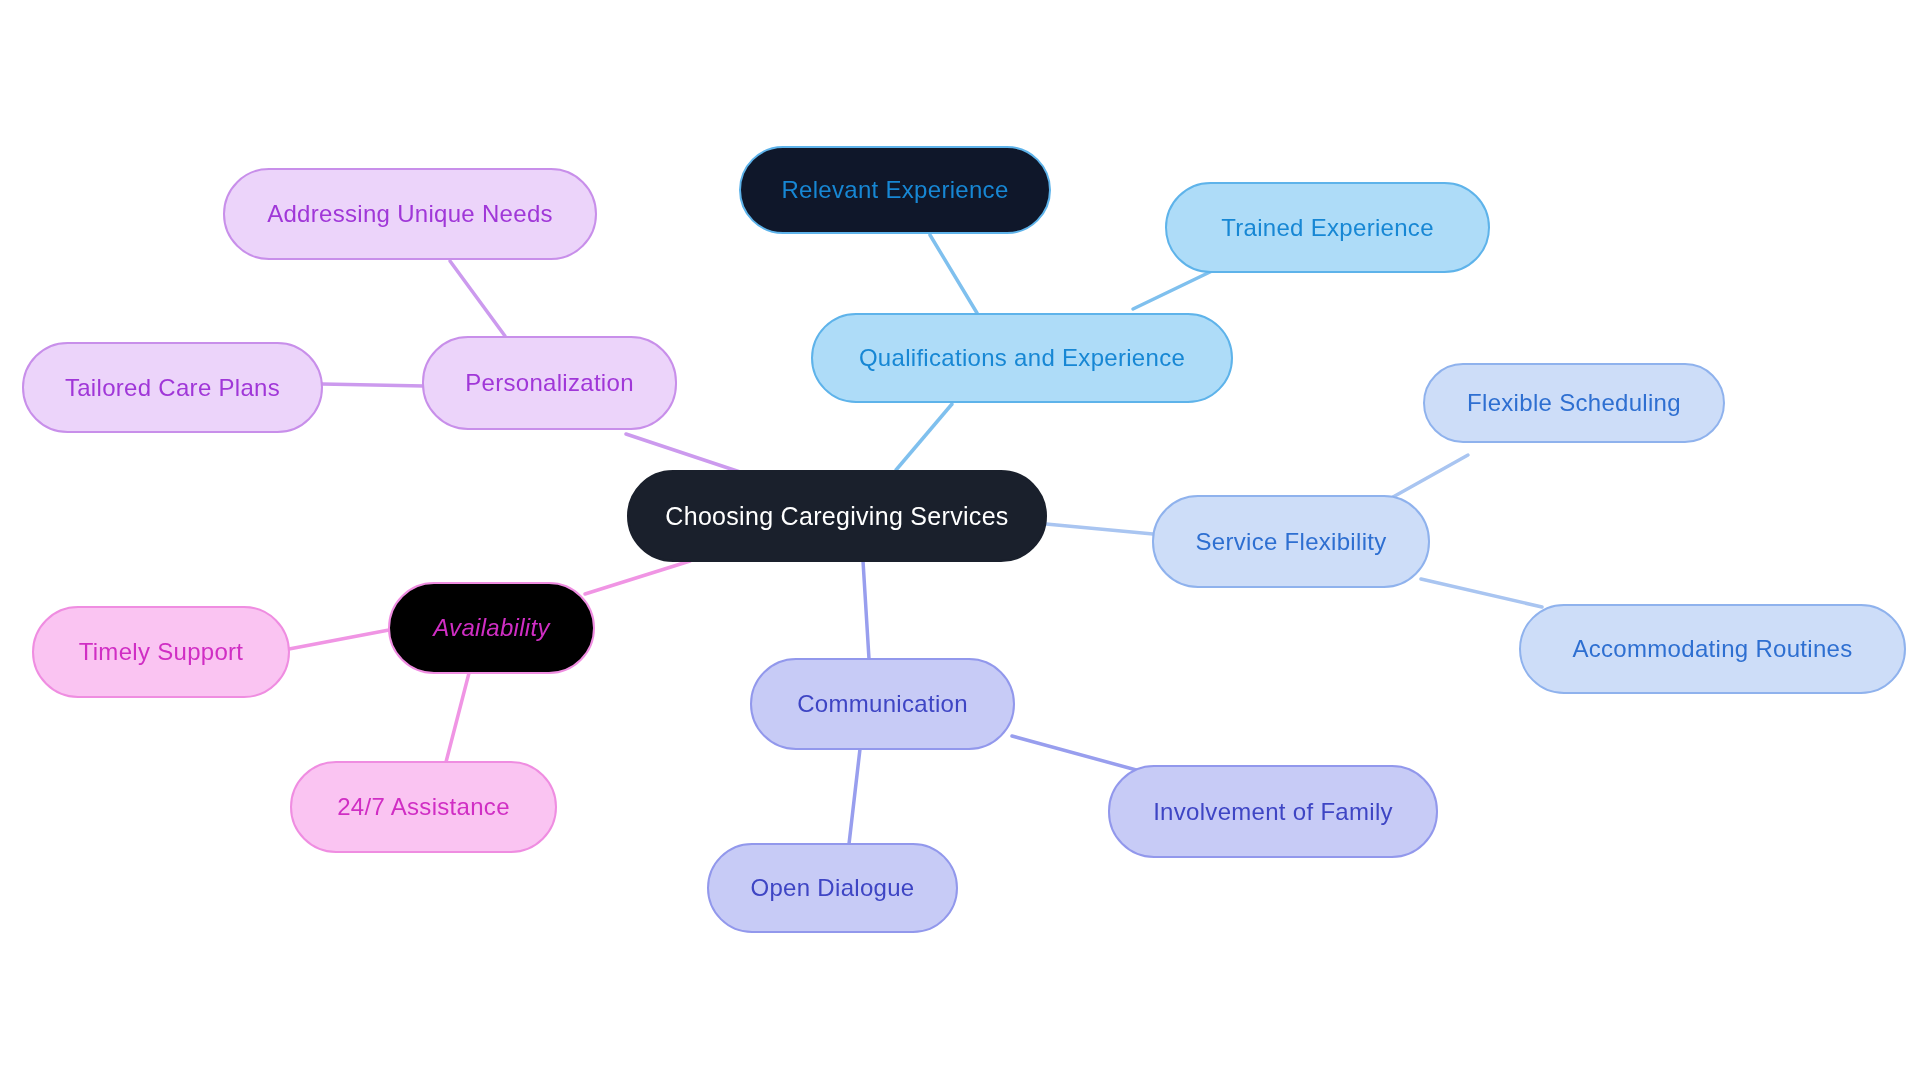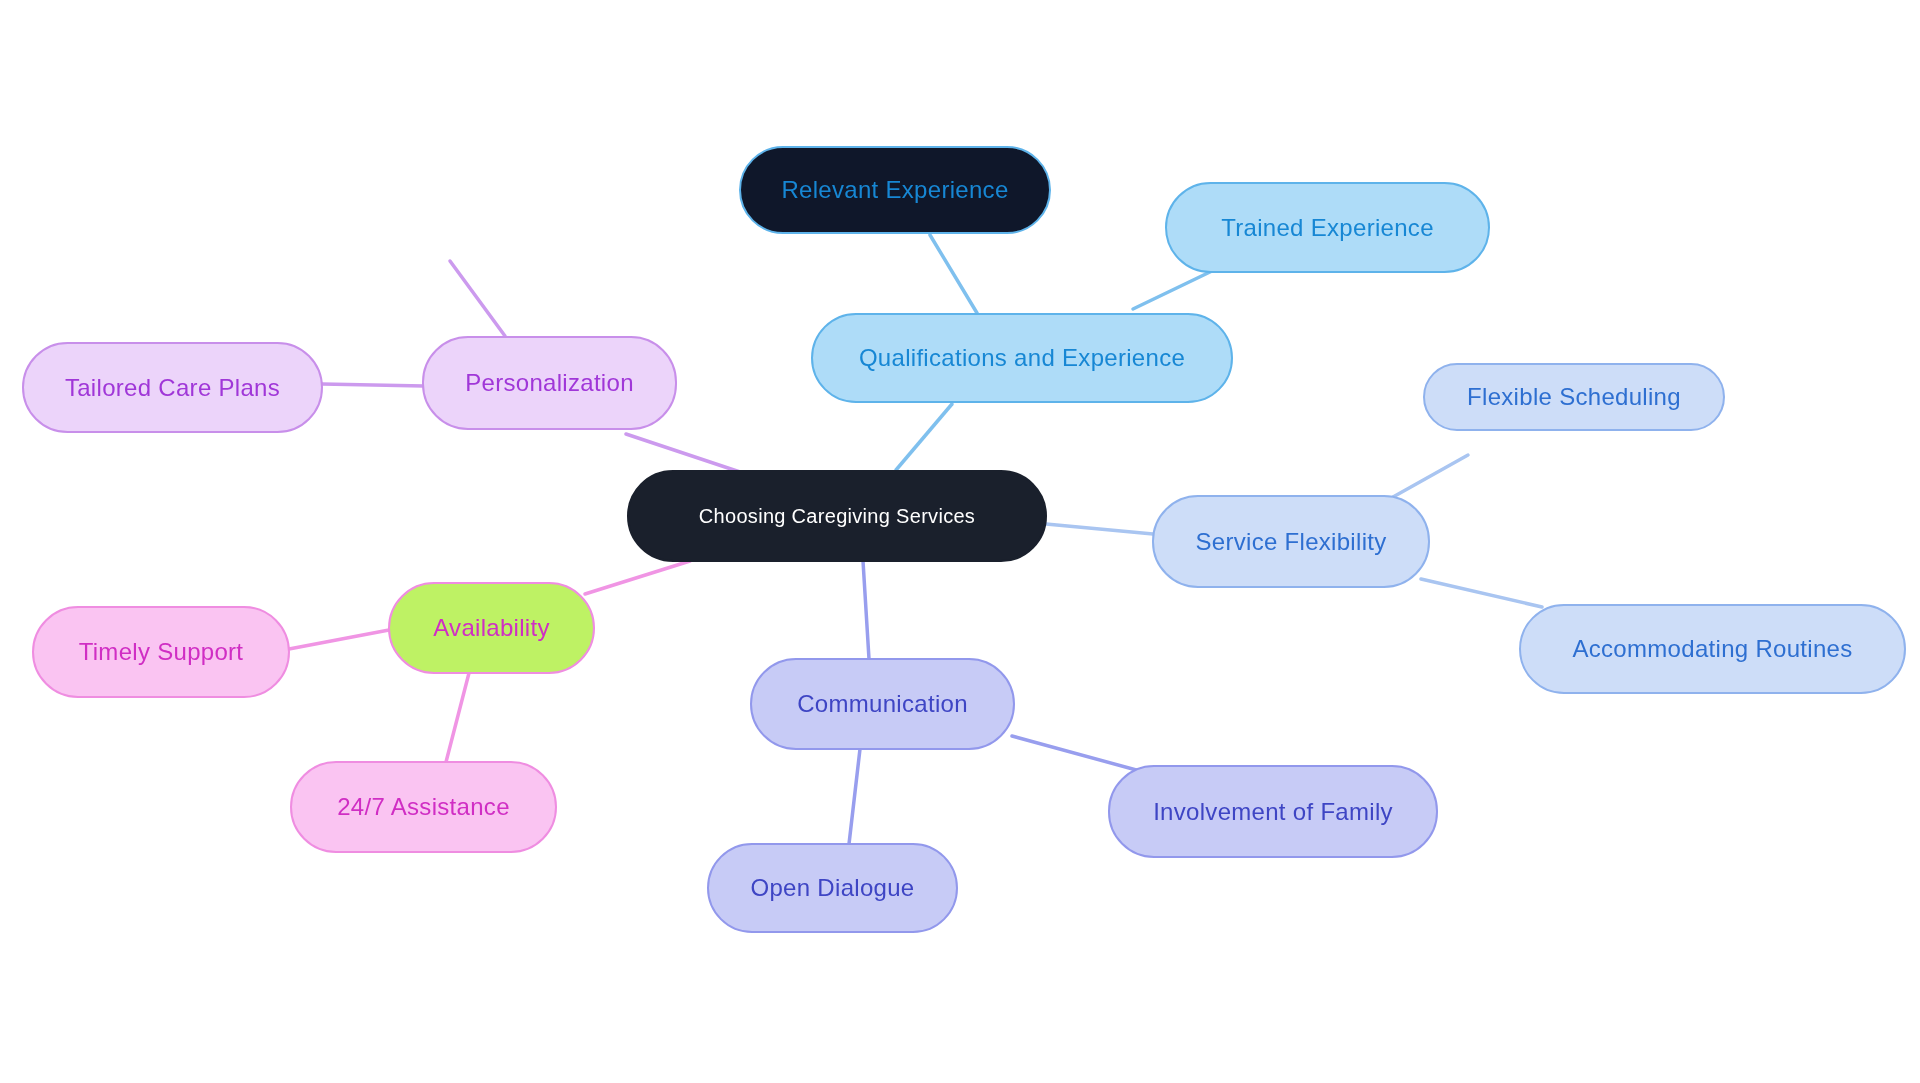--- a/index.html
+++ b/index.html
@@ -26,25 +26,25 @@
     border: 2px solid transparent;
     border-radius: 46px;
     box-sizing: border-box;
     font-size: 24px;
     letter-spacing: 0.3px;
     white-space: nowrap;
     cursor: pointer;
     user-select: none;
   }
   .node span { pointer-events: none; }
-  #n-central  { left: 627px;  top: 470px; width: 420px; height: 92px; font-size: 20px; }
+  #n-central  { left: 627px;  top: 470px; width: 420px; height: 92px; font-size: 25px; }
   #n-qual     { left: 811px;  top: 313px; width: 422px; height: 90px; }
   #n-rel      { left: 739px;  top: 146px; width: 312px; height: 88px; }
   #n-train    { left: 1165px; top: 182px; width: 325px; height: 91px; }
-  #n-flex     { left: 1423px; top: 363px; width: 302px; height: 68px; }
+  #n-flex     { left: 1423px; top: 363px; width: 302px; height: 80px; }
   #n-serv     { left: 1152px; top: 495px; width: 278px; height: 93px; }
   #n-accom    { left: 1519px; top: 604px; width: 387px; height: 90px; }
   #n-comm     { left: 750px;  top: 658px; width: 265px; height: 92px; }
   #n-invol    { left: 1108px; top: 765px; width: 330px; height: 93px; }
   #n-open     { left: 707px;  top: 843px; width: 251px; height: 90px; }
   #n-avail    { left: 388px;  top: 582px; width: 207px; height: 92px; }
   #n-timely   { left: 32px;   top: 606px; width: 258px; height: 92px; }
   #n-247      { left: 290px;  top: 761px; width: 267px; height: 92px; }
   #n-pers     { left: 422px;  top: 336px; width: 255px; height: 94px; }
   #n-addr     { left: 223px;  top: 168px; width: 374px; height: 92px; }
@@ -105,30 +105,33 @@
   <div class="node" id="n-accom" style="background-color: rgb(205, 221, 248); border-color: rgb(143, 178, 237); color: rgb(46, 111, 209);">
     <span>Accommodating Routines</span>
   </div>
   <div class="node" id="n-invol" style="background-color: rgb(199, 203, 246); border-color: rgb(146, 152, 236); color: rgb(62, 69, 196);">
     <span>Involvement of Family</span>
   </div>
   <div class="node" id="n-open" style="background-color: rgb(199, 203, 246); border-color: rgb(146, 152, 236); color: rgb(62, 69, 196);">
     <span>Open Dialogue</span>
   </div>
 
-  <div class="node" id="n-avail" style="background-color: #bef264; border-color: rgb(239, 141, 225); color: rgb(208, 46, 196);">
+  <div class="node" id="n-avail" style="background-color: #000000; border-color: rgb(239, 141, 225); color: rgb(208, 46, 196); font-style: italic;">
     <span>Availability</span>
   </div>
   <div class="node" id="n-timely" style="background-color: rgb(250, 196, 242); border-color: rgb(239, 141, 225); color: rgb(208, 46, 196);">
     <span>Timely Support</span>
   </div>
   <div class="node" id="n-247" style="background-color: rgb(250, 196, 242); border-color: rgb(239, 141, 225); color: rgb(208, 46, 196);">
     <span>24/7 Assistance</span>
   </div>
 
   <div class="node" id="n-pers" style="background-color: rgb(236, 212, 250); border-color: rgb(200, 143, 234); color: rgb(160, 55, 216);">
     <span>Personalization</span>
   </div>
+  <div class="node" id="n-addr" style="background-color: rgb(236, 212, 250); border-color: rgb(200, 143, 234); color: rgb(160, 55, 216);">
+    <span>Addressing Unique Needs</span>
+  </div>
   <div class="node" id="n-tail" style="background-color: rgb(236, 212, 250); border-color: rgb(200, 143, 234); color: rgb(160, 55, 216); text-align: right;">
     <span>Tailored Care Plans</span>
   </div>
 
 </div>
 
 </body></html>

